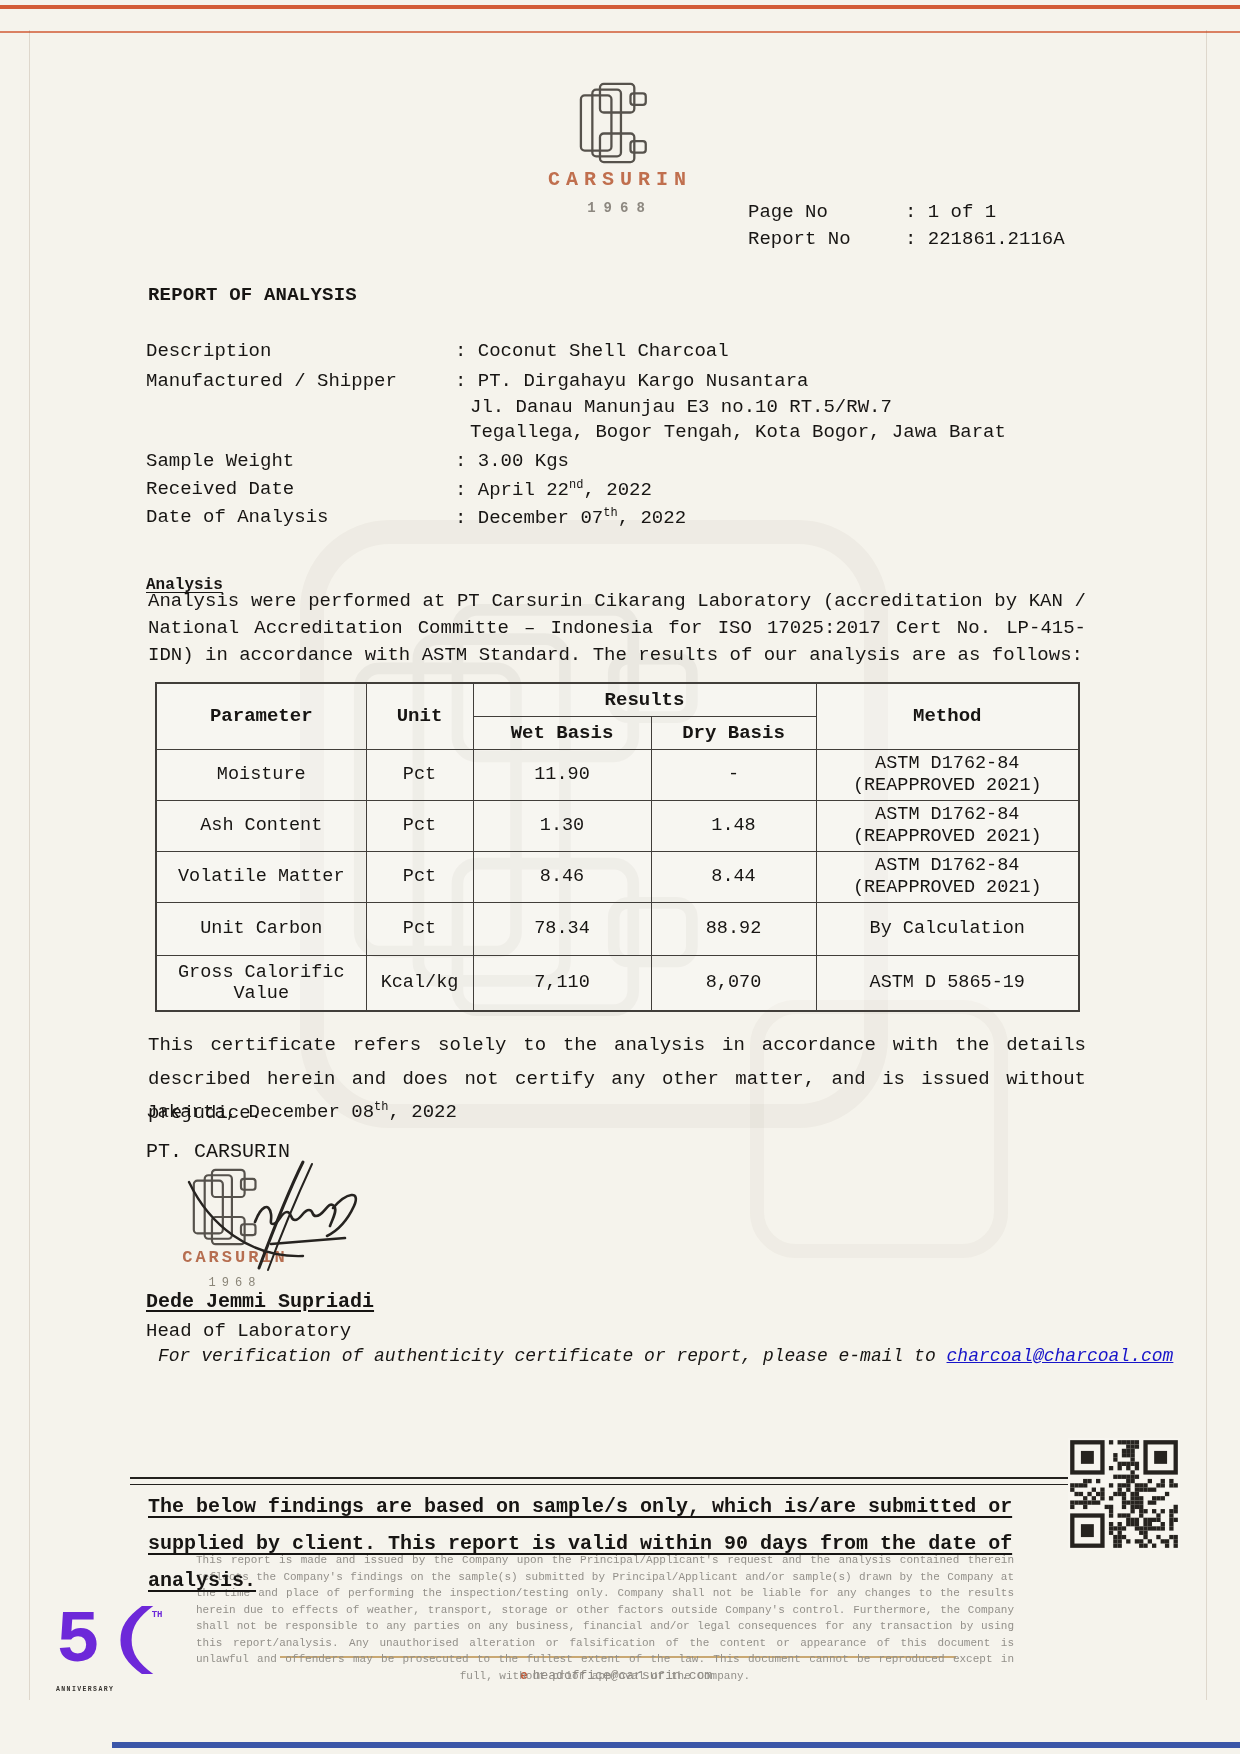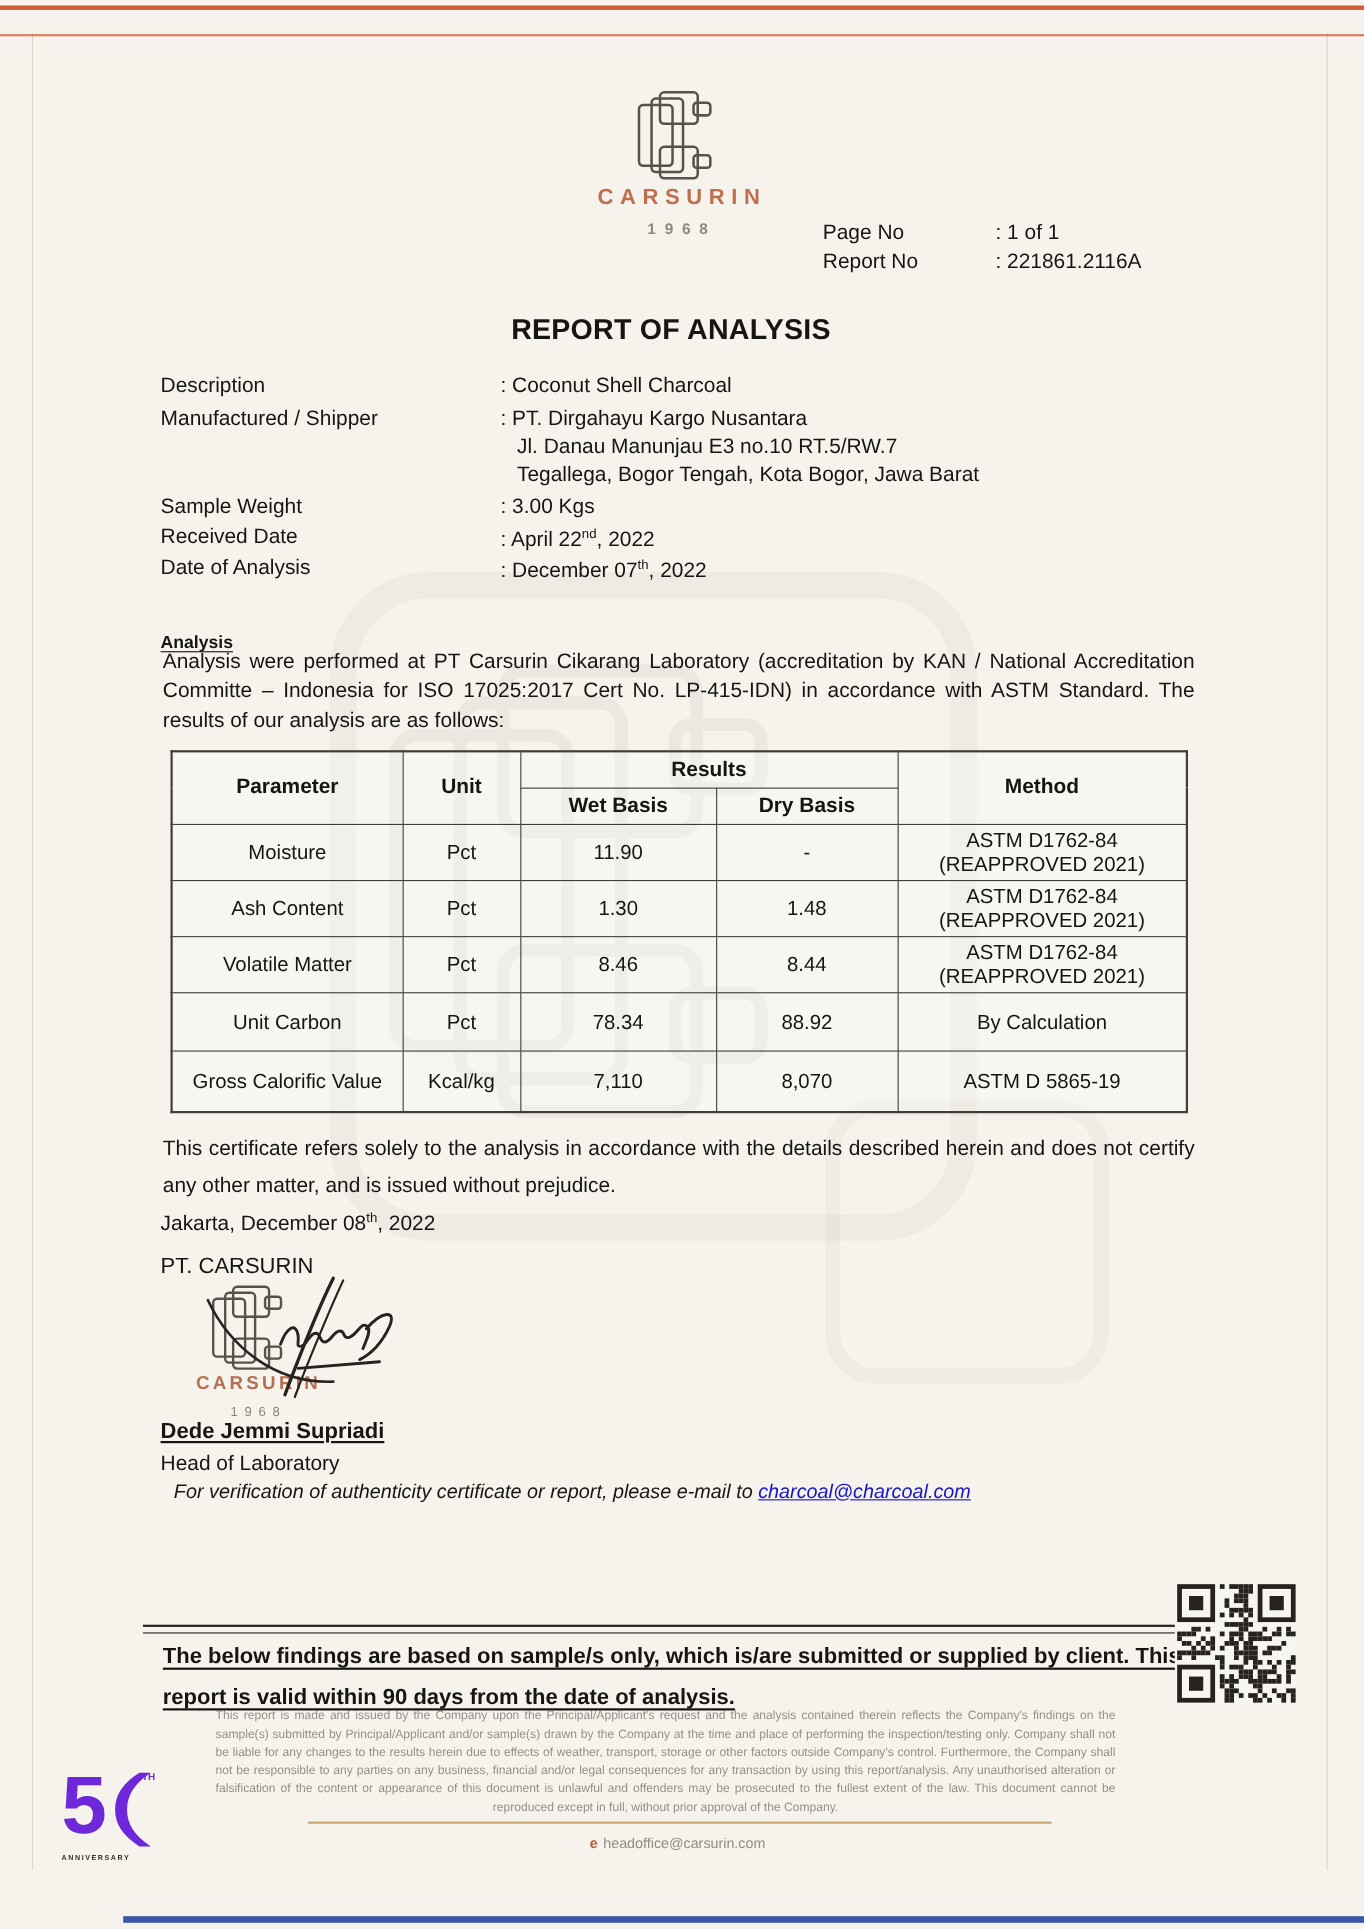--- a/index.html
+++ b/index.html
@@ -1,17 +1,17 @@
 <!DOCTYPE html>
 <html><head>
 <meta charset="utf-8">
 <style>
   html,body{margin:0;padding:0;background:#e8e6df;}
   #page{position:relative;width:1240px;height:1754px;background:#f5f3ec;overflow:hidden;
-        font-family:Liberation Sans, sans-serif;color:#171513;}
+        font-family:Liberation Mono, monospace;color:#171513;}
   .abs{position:absolute;}
   
   .rule-top-1{top:5px;left:0;width:100%;height:4px;background:#cf4f28;opacity:.92;}
   .rule-top-2{top:31px;left:0;width:100%;height:2px;background:#cf4f28;opacity:.7;}
   .edge-left{top:30px;left:29px;width:1px;height:1670px;background:rgba(120,90,60,.18);}
   .edge-right{top:30px;left:1206px;width:1px;height:1670px;background:rgba(120,90,60,.18);}
   .rule-bottom{top:1742px;left:112px;width:1128px;height:6px;background:#3b56a8;}
   
   .wm{pointer-events:none;}
   .wm-box1{top:520px;left:300px;width:540px;height:560px;border:24px solid rgba(130,115,90,.055);border-radius:90px;}
@@ -21,21 +21,21 @@
   .logo-head{top:82px;left:577px;}
   .brand-name{top:168px;left:148px;width:944px;text-align:center;font-size:20px;font-weight:700;
               letter-spacing:6px;color:#c06f4e;}
   .brand-year{top:200px;left:148px;width:944px;text-align:center;font-size:14px;font-weight:600;
               letter-spacing:8px;color:#8d8880;}
   .meta-label{font-size:19px;}
   .meta-val{font-size:19px;}
   .pageno-l{top:201px;left:748px;} .pageno-v{top:201px;left:905px;}
   .reportno-l{top:228px;left:748px;} .reportno-v{top:228px;left:905px;}
   
-  .doc-title{top:284px;left:148px;width:924px;text-align:center;font-size:26px;font-weight:700;letter-spacing:.2px;}
+  .doc-title{top:284px;left:148px;width:924px;text-align:left;font-size:19px;font-weight:700;letter-spacing:.2px;}
   
   .lab{left:146px;font-size:19px;}
   .val{left:455px;font-size:19px;}
   .addr{left:470px;font-size:19px;}
   sup{font-size:12px;}
   
   .sec-head{top:560px;left:146px;font-size:16px;font-weight:700;text-decoration:underline;text-underline-offset:3px;margin-top:16px;}
   .para{left:148px;width:938px;font-size:19px;line-height:27px;text-align:justify;}
   .analysis-para{top:588px;}
   

